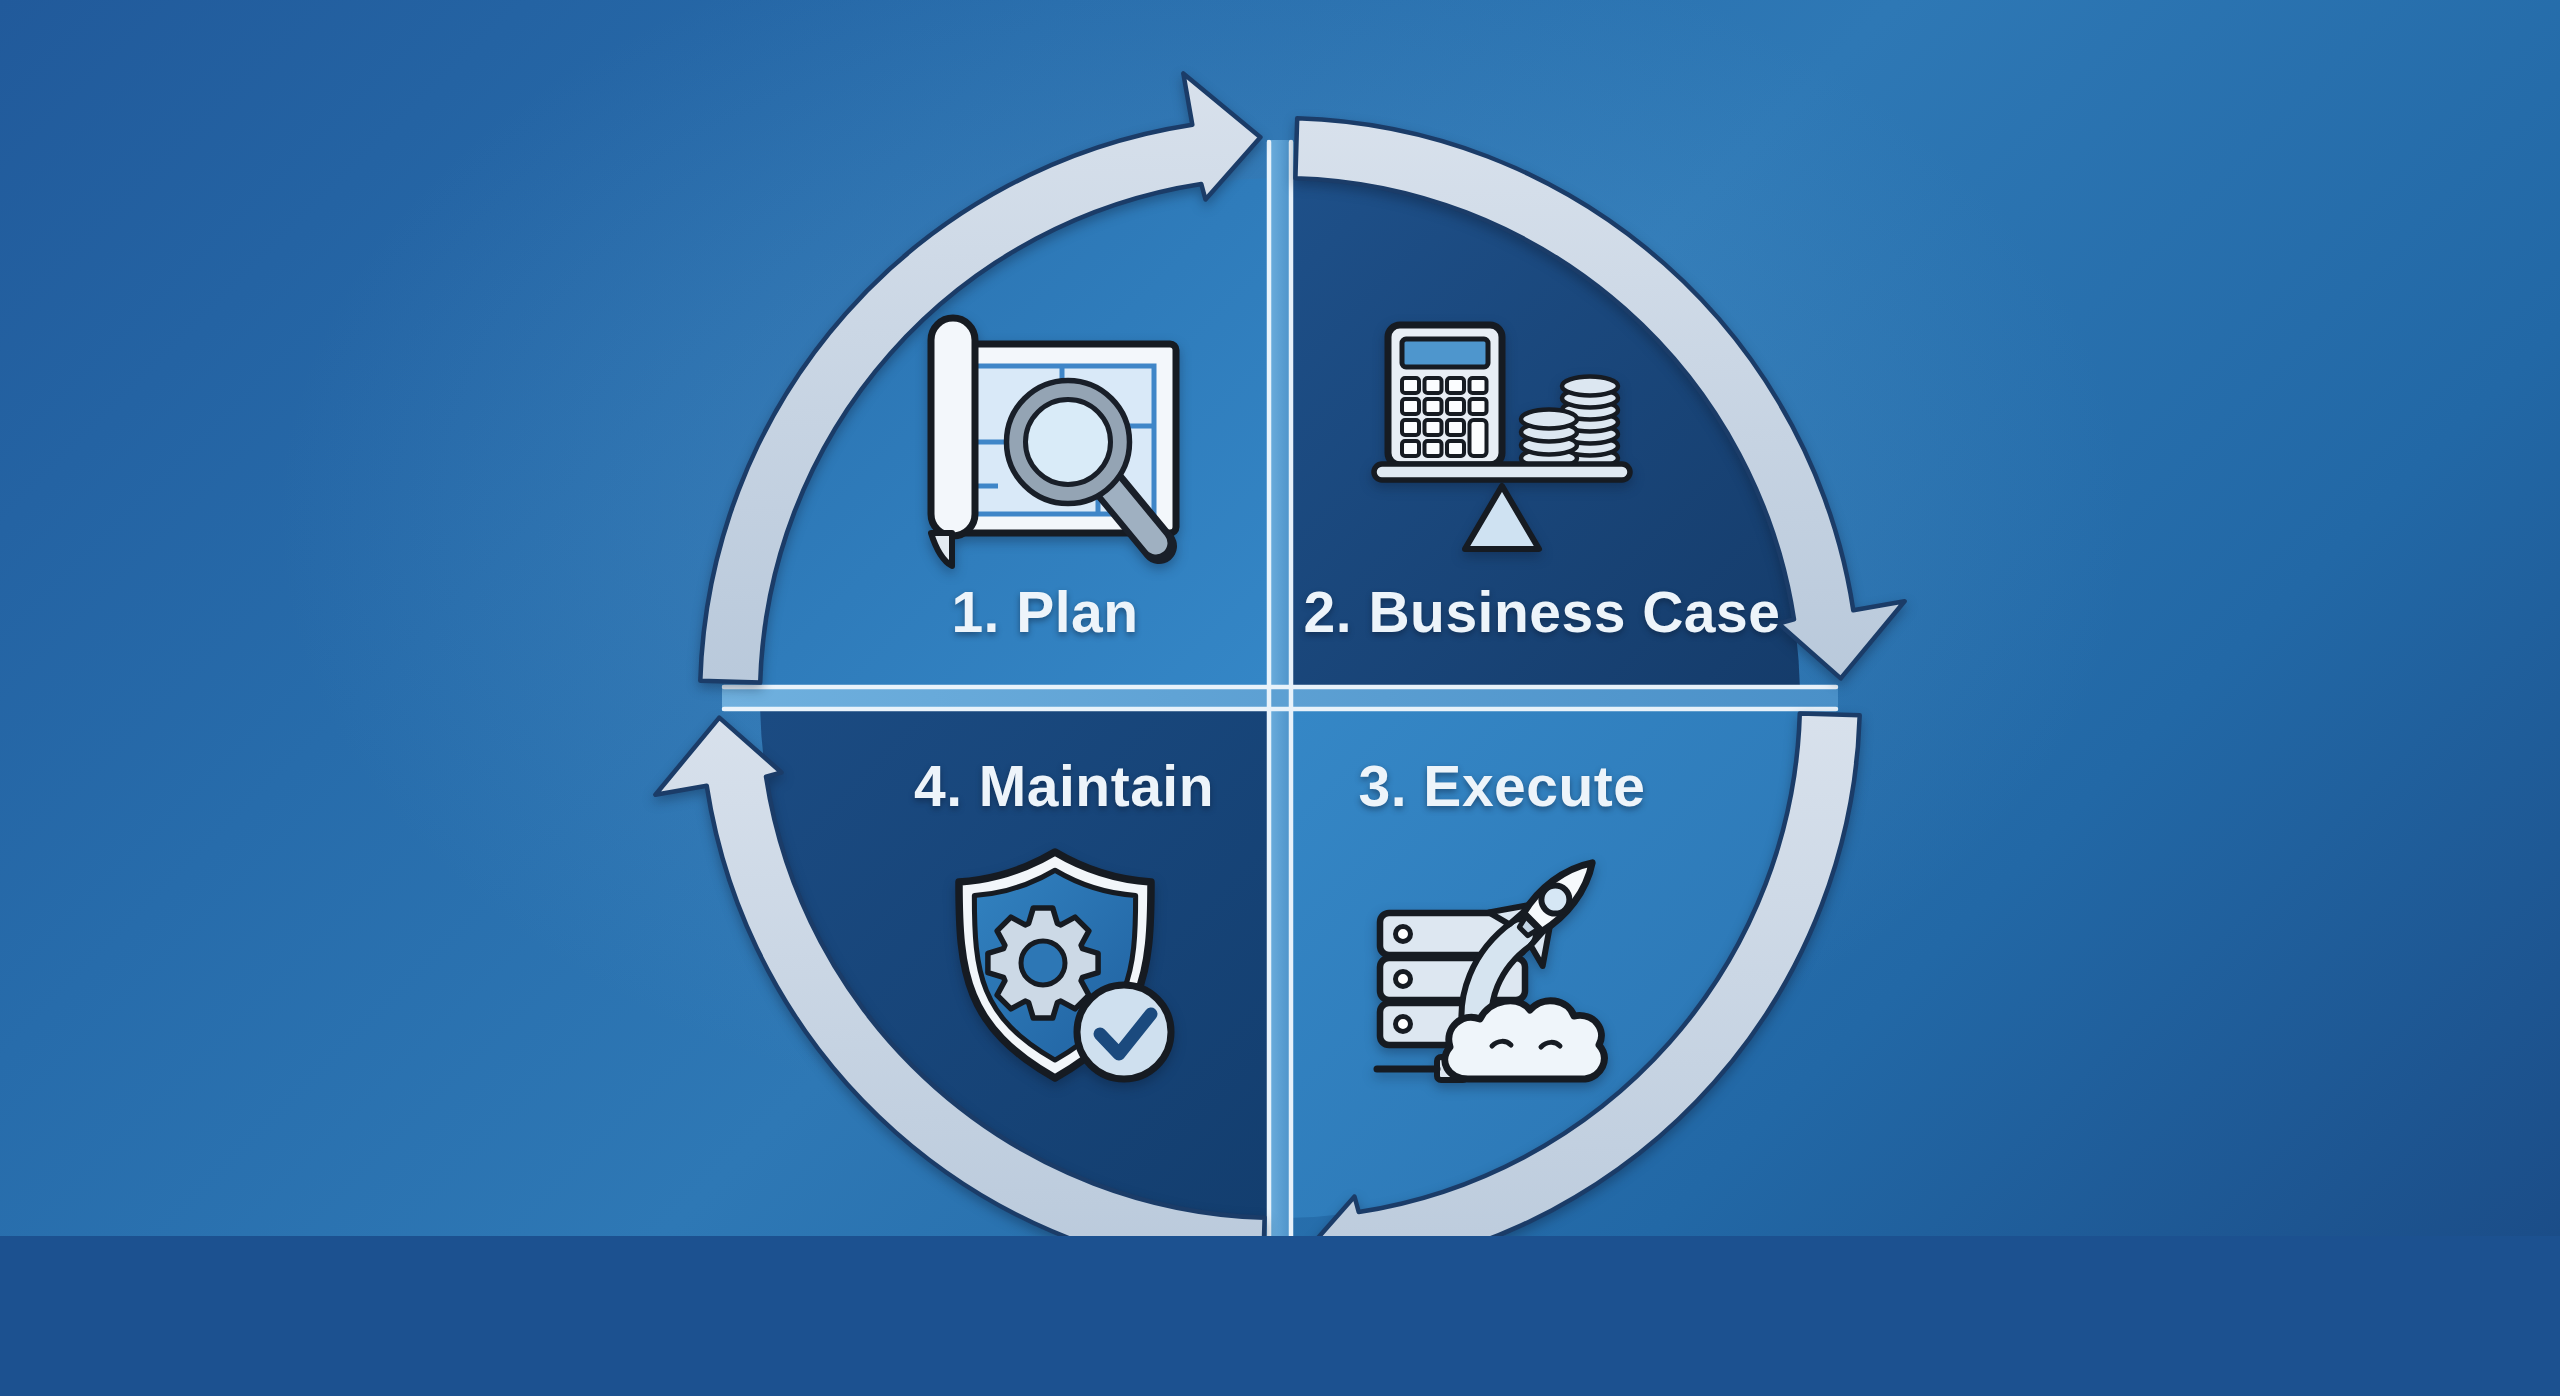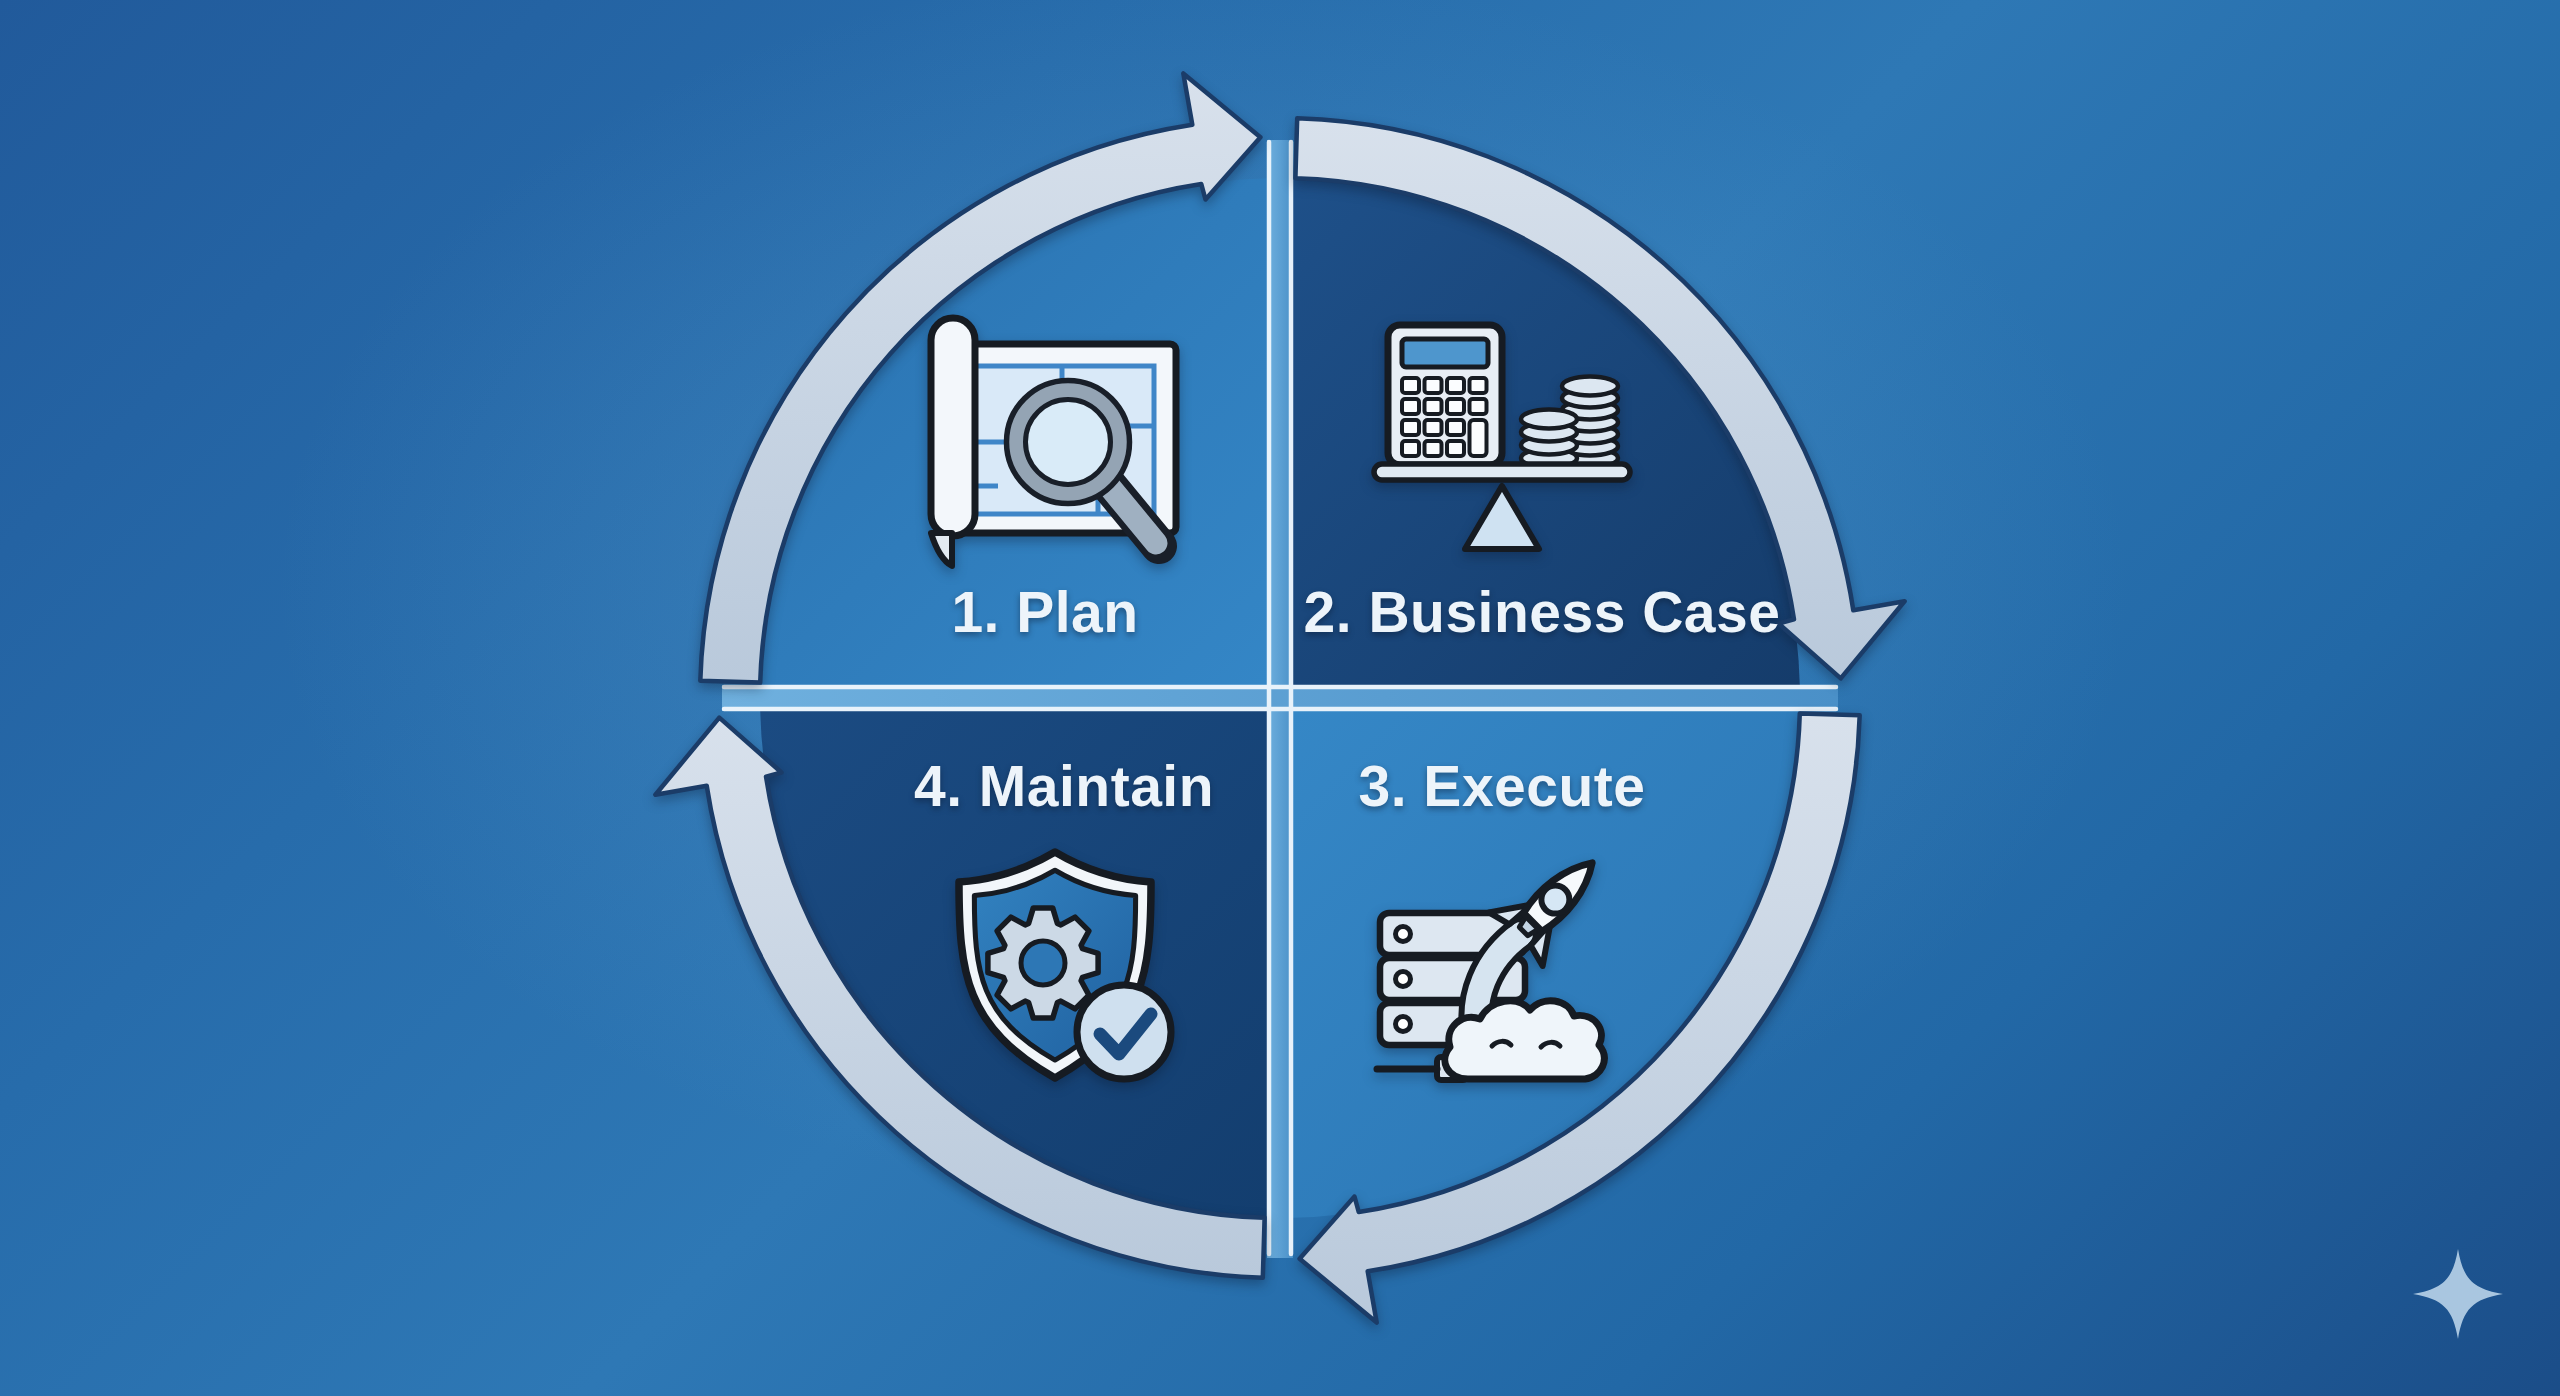--- a/index.html
+++ b/index.html
@@ -1,17 +1,17 @@
 <!DOCTYPE html>
 <html><head>
 <meta charset="utf-8">
 <style>
   html,body{margin:0;padding:0;background:#1c5190;}
   .stage{
-    position:relative;width:2560px;height:1396px;overflow:hidden;
+    position:relative;width:2560px;height:1236px;overflow:hidden;
     background:
       radial-gradient(ellipse 1500px 1000px at 47% 42%, rgba(110,175,220,.30) 0%, rgba(110,175,220,0) 62%),
       linear-gradient(135deg,#215a9b 0%,#276cab 28%,#2e78b5 50%,#2268a6 76%,#1b4d88 100%);
     font-family:"Liberation Sans",sans-serif;
   }
   svg.diagram{position:absolute;left:0;top:0;display:block;}
   .qlabel{
     font-family:"Liberation Sans",sans-serif;
     font-weight:700;font-size:57px;fill:#edf4fa;letter-spacing:.5px;
     filter:drop-shadow(0 3px 3px rgba(8,22,45,.45));

